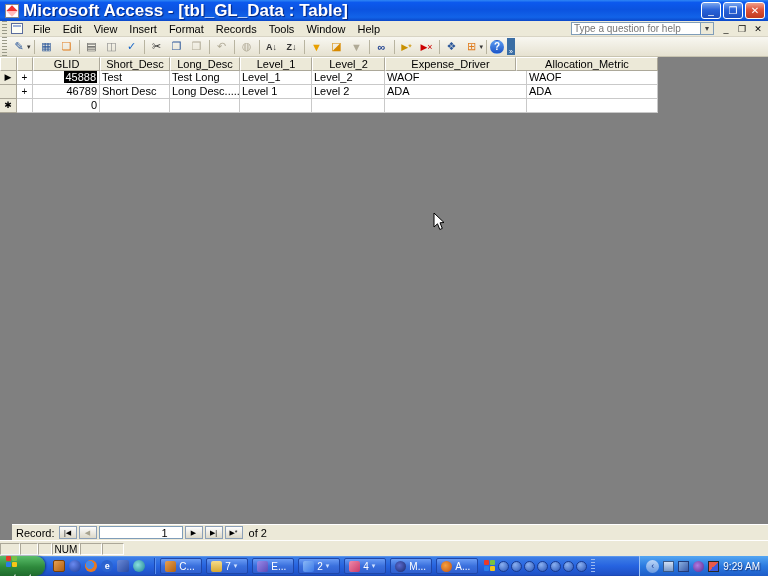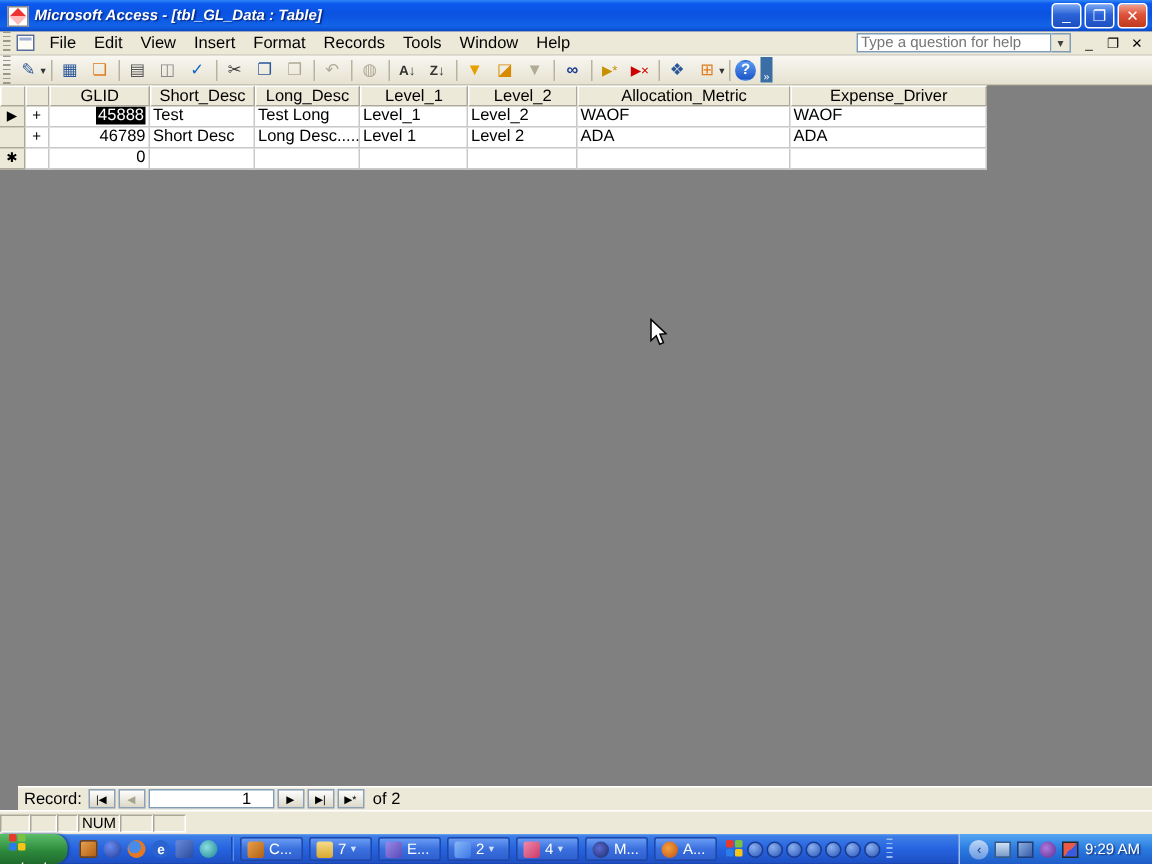--- a/index.html
+++ b/index.html
@@ -7,21 +7,21 @@
   body { font-family:"Liberation Sans", sans-serif; font-size:11px; }
   #screen { position:relative; width:768px; height:576px; background:#808080; overflow:hidden; }
 
   
   .titlebar { position:absolute; left:0; top:0; width:768px; height:21px;
     background:linear-gradient(180deg,#2f87f5 0%,#0c59ee 12%,#0b53e0 45%,#1263e8 82%,#0a47c8 100%);
     display:flex; align-items:center; padding:0 3px; }
   .app-icon { width:14px; height:14px; margin:0 4px 0 2px; position:relative; background:#fff; border:1px solid #888; }
   .app-icon::after { content:""; position:absolute; left:2px; top:2px; width:8px; height:8px;
     background:linear-gradient(135deg,#e33 50%,#fbb 50%); transform:rotate(45deg); }
-  .titlebar .title { color:#fff; font-weight:bold; font-size:10px; text-shadow:1px 1px 1px #00227a; flex:1;font-style:italic; }
+  .titlebar .title { color:#fff; font-weight:bold; font-size:17px; text-shadow:1px 1px 1px #00227a; flex:1; }
   .winbtns { display:flex; gap:2px; }
   .wbtn { width:20px; height:17px; border:1px solid #fff; border-radius:3px; color:#fff; font-size:10px;
     display:flex; align-items:center; justify-content:center;
     background:linear-gradient(180deg,#7aa7f0,#2a63d8 45%,#1d4fc0); }
   .wbtn.close { background:linear-gradient(180deg,#f0a08c,#dd5339 45%,#c13a1e); }
 
   
   .menubar { position:absolute; left:0; top:21px; width:768px; height:16px; background:#ece9d8;
     border-bottom:1px solid #d8d4c4; display:flex; align-items:center; }
   .grip { width:5px; height:100%; background:repeating-linear-gradient(180deg,#9a9a89 0 1px,transparent 1px 3px); margin:0 2px; }
@@ -226,22 +226,22 @@
     <div class="sheet">
 
       <div class="trow">
         <div class="hcell w-sel"></div>
         <div class="hcell w-exp"></div>
         <div class="hcell w-glid">GLID</div>
         <div class="hcell w-short">Short_Desc</div>
         <div class="hcell w-long">Long_Desc</div>
         <div class="hcell w-l1">Level_1</div>
         <div class="hcell w-l2">Level_2</div>
+        <div class="hcell w-ed">Expense_Driver</div>
         <div class="hcell w-am">Allocation_Metric</div>
-        <div class="hcell w-ed">Expense_Driver</div>
       </div>
 
       <div class="trow">
         <div class="sel w-sel">▶</div>
         <div class="cell w-exp expand">+</div>
         <div class="cell w-glid num"><span class="hl">45888</span></div>
         <div class="cell w-short">Test</div>
         <div class="cell w-long">Test Long</div>
         <div class="cell w-l1">Level_1</div>
         <div class="cell w-l2">Level_2</div>

